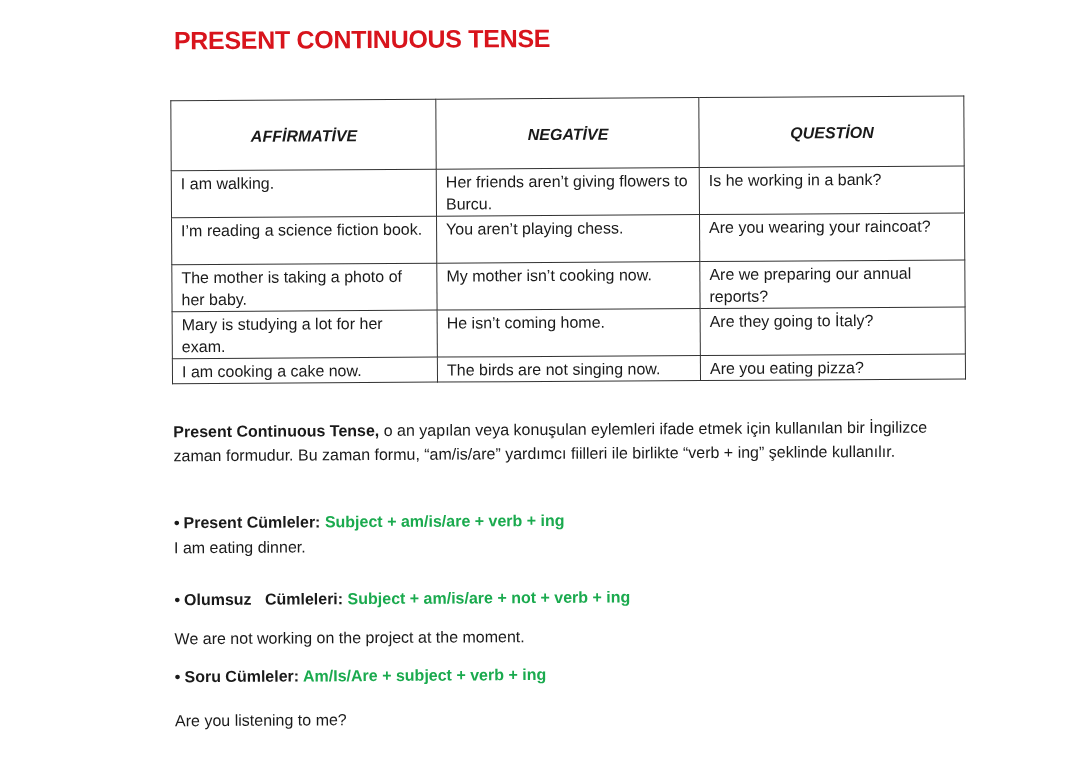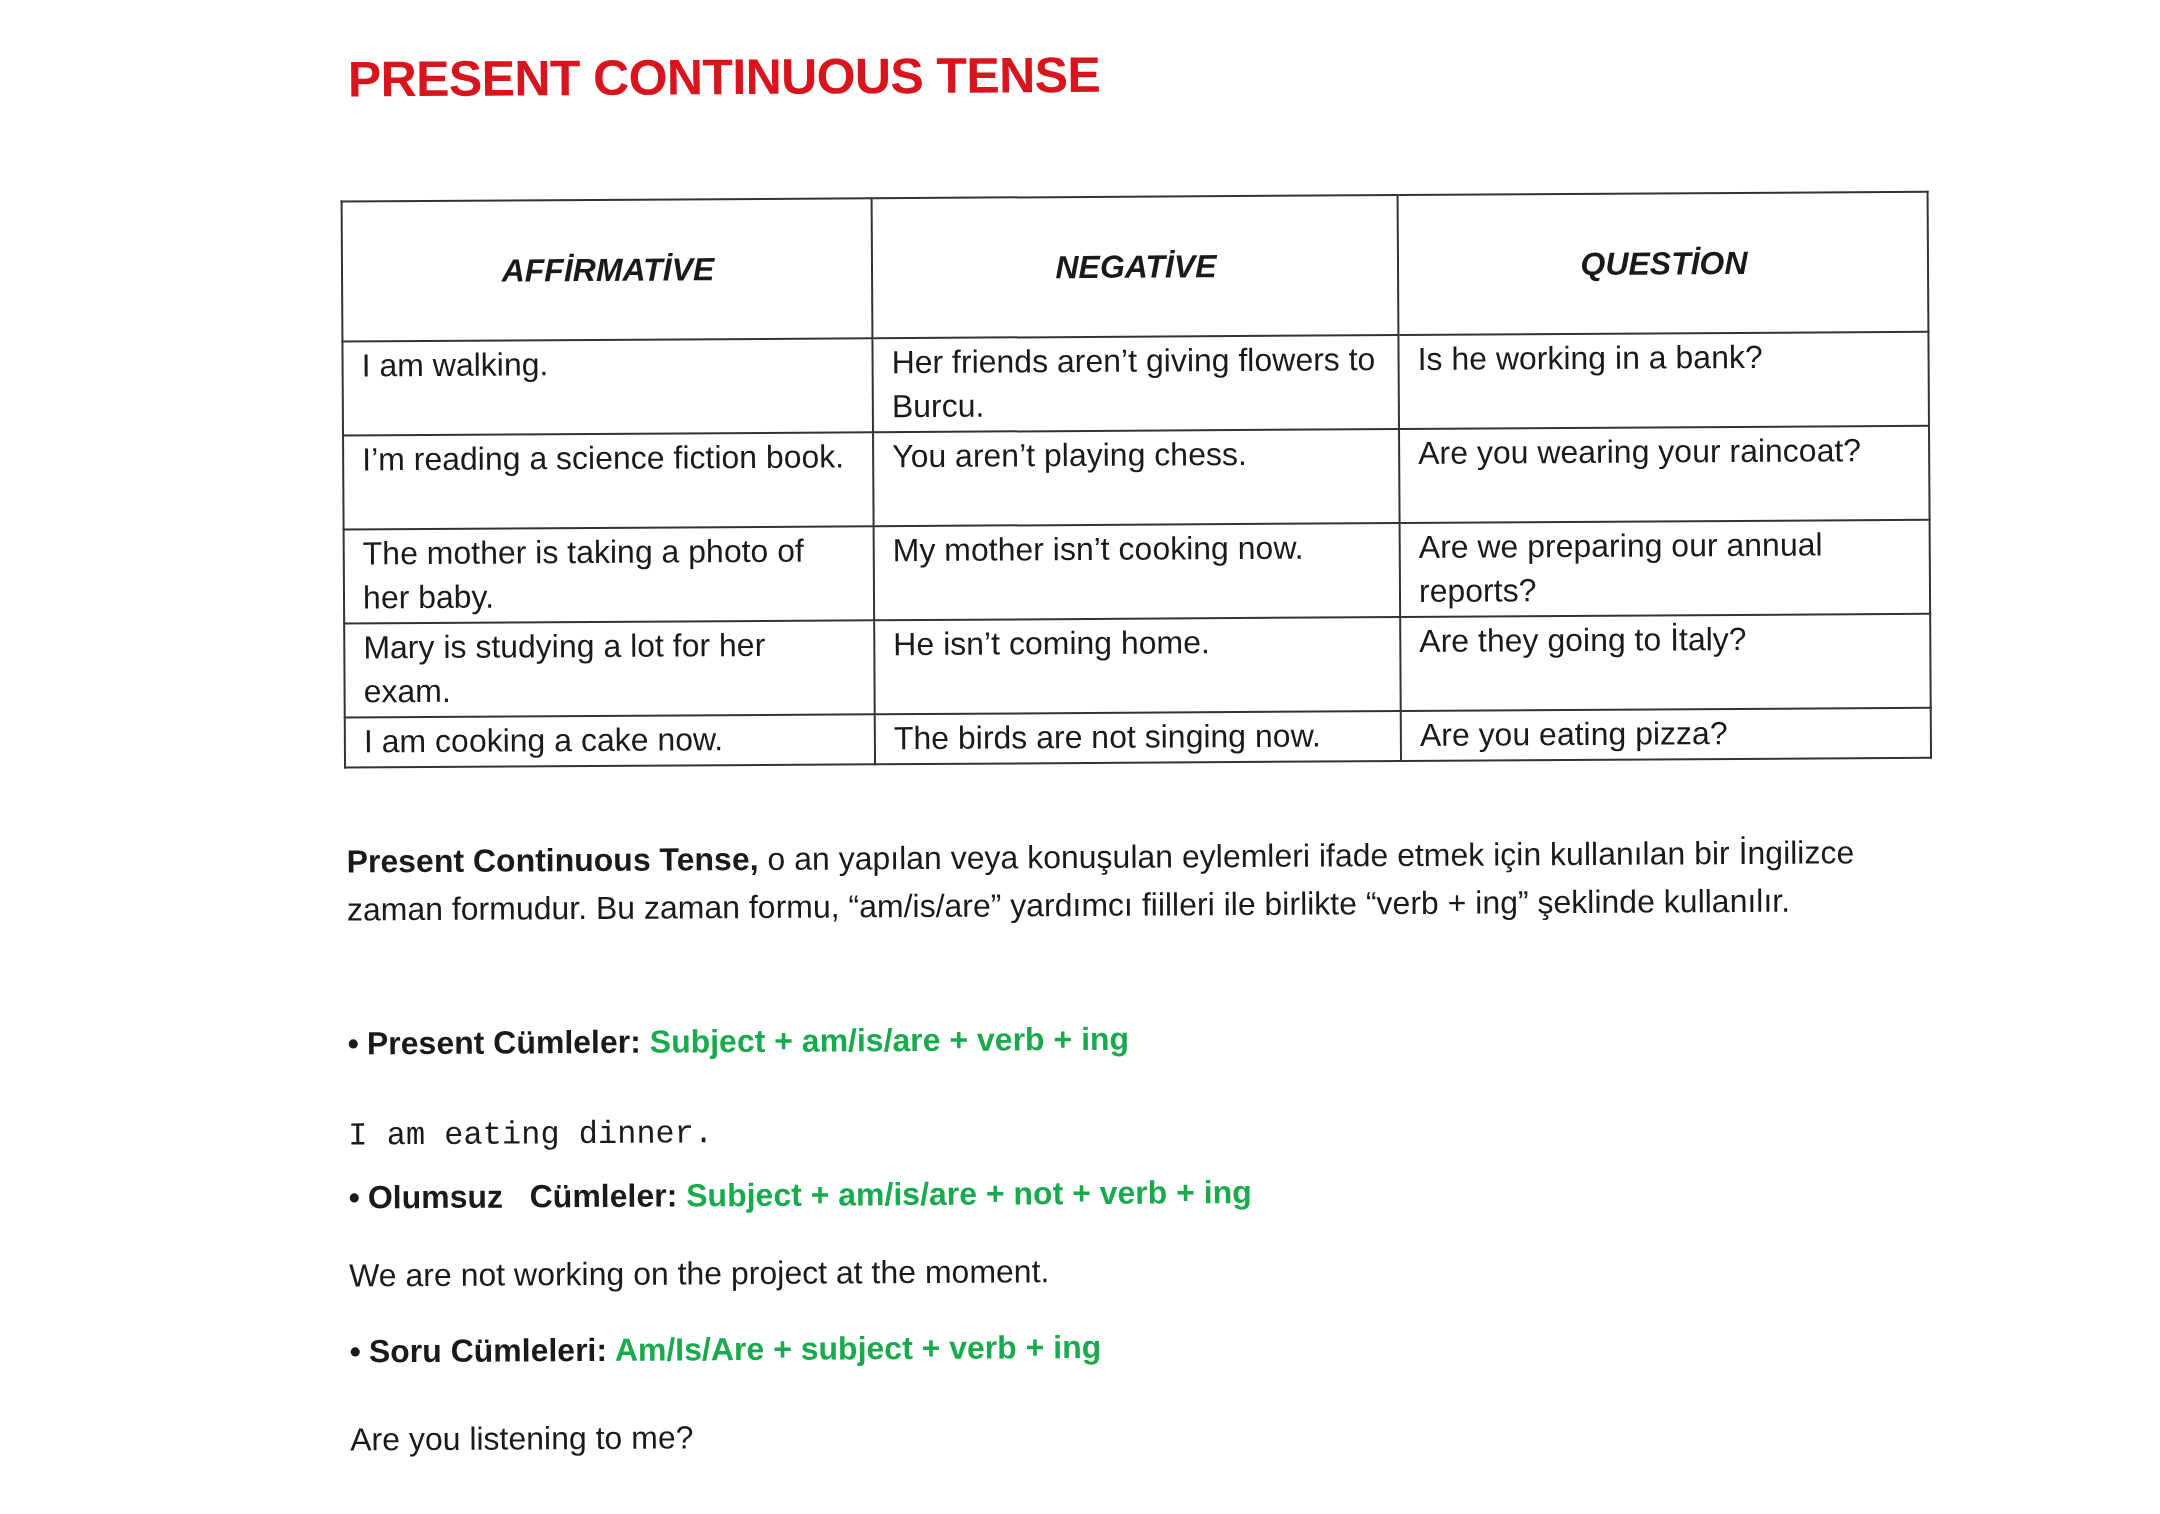--- a/index.html
+++ b/index.html
@@ -130,21 +130,21 @@
         <td>I am cooking a cake now.</td>
         <td>The birds are not singing now.</td>
         <td>Are you eating pizza?</td>
       </tr>
     </tbody>
   </table>
 
   <p class="desc"><span class="strong">Present Continuous Tense,</span><span> o an yapılan veya konuşulan eylemleri ifade etmek için kullanılan bir İngilizce zaman formudur. Bu zaman formu, “am/is/are” yardımcı fiilleri ile birlikte “verb + ing” şeklinde kullanılır.</span></p>
 
   <p class="rule" style="top:512px;"><span class="bullet">•</span><span>Present Cümleler:</span> <span class="formula">Subject + am/is/are + verb + ing</span></p>
-  <p class="example" style="top:557px;font-family:Liberation Mono, monospace;">I am eating dinner.</p>
+  <p class="example" style="top:537px;">I am eating dinner.</p>
 
-  <p class="rule" style="top:589px;"><span class="bullet">•</span><span style="white-space:pre;">Olumsuz   Cümleler:</span> <span class="formula">Subject + am/is/are + not + verb + ing</span></p>
+  <p class="rule" style="top:589px;"><span class="bullet">•</span><span style="white-space:pre;">Olumsuz   Cümleleri:</span> <span class="formula">Subject + am/is/are + not + verb + ing</span></p>
   <p class="example" style="top:628px;">We are not working on the project at the moment.</p>
 
-  <p class="rule" style="top:666px;"><span class="bullet">•</span><span>Soru Cümleleri:</span> <span class="formula">Am/Is/Are + subject + verb + ing</span></p>
+  <p class="rule" style="top:666px;"><span class="bullet">•</span><span>Soru Cümleler:</span> <span class="formula">Am/Is/Are + subject + verb + ing</span></p>
   <p class="example" style="top:710px;">Are you listening to me?</p>
 
 </div>
 
 </body></html>

